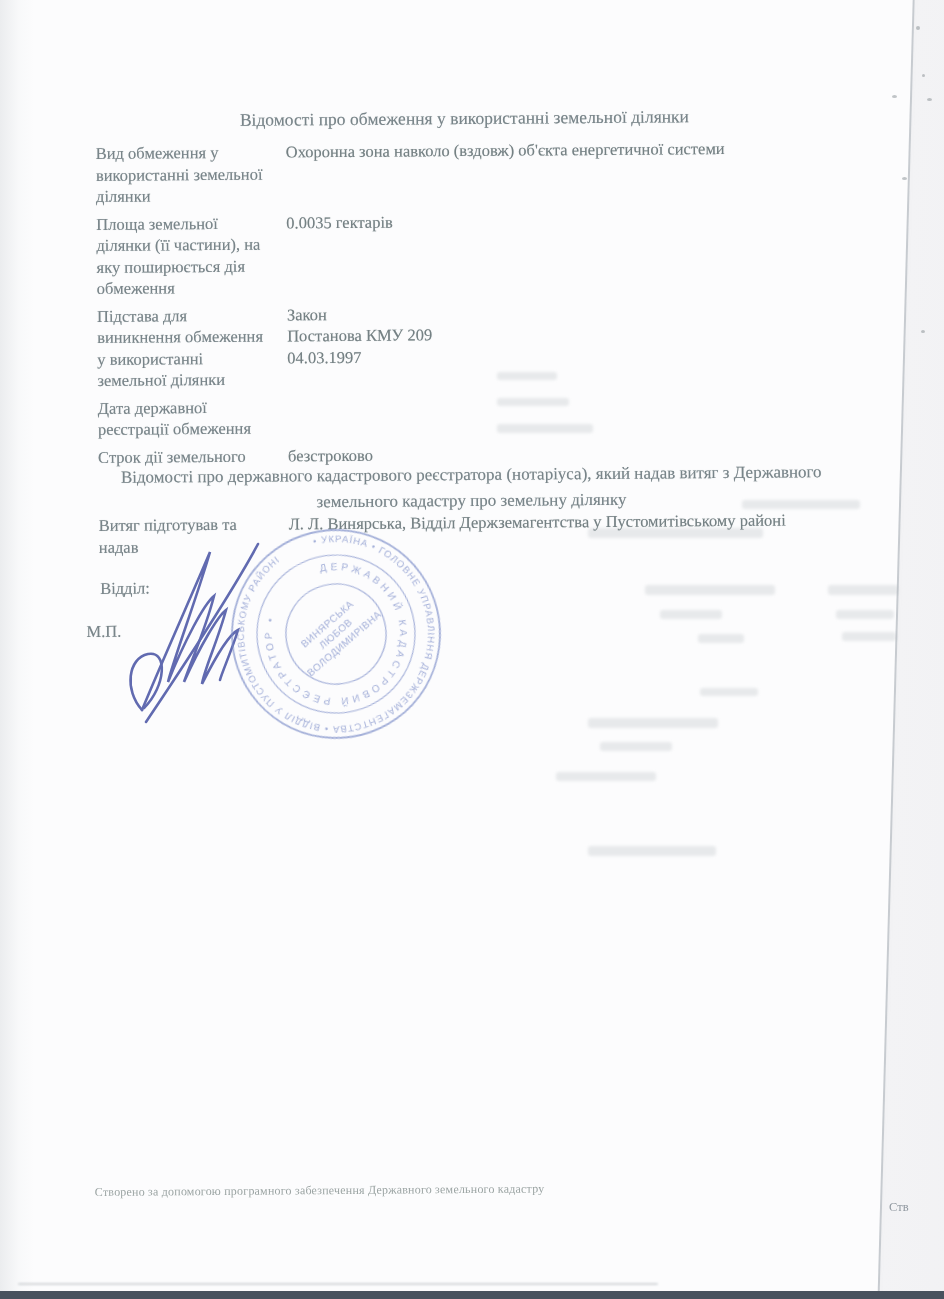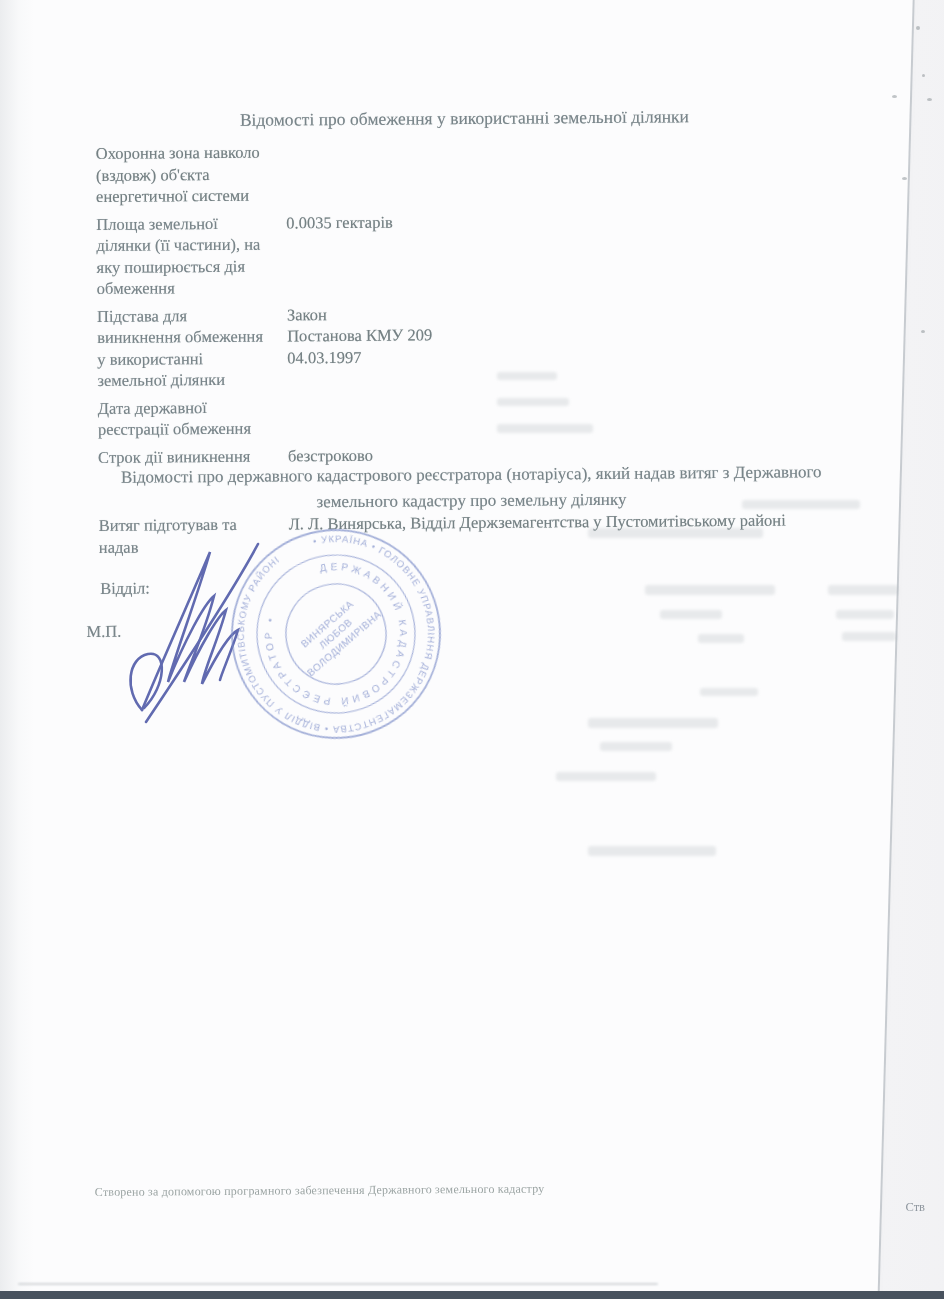--- a/index.html
+++ b/index.html
@@ -51,21 +51,21 @@
     font-size:17px;line-height:26px;
   }
   #sig-label{position:absolute;left:98px;top:576px;font-size:16.5px;}
   #seal-label{position:absolute;left:84px;top:619px;font-size:16.5px;}
   #footer-note{
     position:absolute;left:88px;top:1182px;font-size:12px;color:#9ba4a3;
     letter-spacing:0.2px;
   }
   #page-fragment{
     position:absolute;left:889px;top:1200px;width:36px;overflow:hidden;
-    font-size:12.5px;color:#8f979f;z-index:4;text-align:right;
+    font-size:12.5px;color:#8f979f;z-index:4;
   }
   
   #signature-svg{position:absolute;left:112px;top:538px;z-index:4;}
   #stamp-svg{position:absolute;left:220px;top:518px;z-index:4;transform:rotate(-14deg);}
   
   .smudge{
     position:absolute;z-index:2;background:rgba(148,158,166,0.20);
     filter:blur(1.4px);border-radius:3px;
   }
 </style>
@@ -102,20 +102,23 @@
   <div class="smudge" style="left:600px;top:742px;width:72px;height:9px;"></div>
   <div class="smudge" style="left:556px;top:772px;width:100px;height:9px;"></div>
   <div class="smudge" style="left:588px;top:846px;width:128px;height:10px;"></div>
 
   <div id="doc">
 
     <div id="title1" class="soft">Відомості про обмеження у використанні земельної ділянки</div>
 
     <div id="rows1">
       <div class="row">
+        <div class="lbl soft">Вид обмеження у
+використанні земельної
+ділянки</div>
         <div class="val soft">Охоронна зона навколо (вздовж) об'єкта енергетичної системи</div>
       </div>
       <div class="row">
         <div class="lbl soft">Площа земельної
 ділянки (її частини), на
 яку поширюється дія
 обмеження</div>
         <div class="val soft">0.0035 гектарів</div>
       </div>
       <div class="row">
@@ -126,21 +129,21 @@
         <div class="val soft">Закон
 Постанова КМУ 209
 04.03.1997</div>
       </div>
       <div class="row">
         <div class="lbl soft">Дата державної
 реєстрації обмеження</div>
         <div class="val soft"></div>
       </div>
       <div class="row">
-        <div class="lbl soft">Строк дії виникнення</div>
+        <div class="lbl soft">Строк дії земельного</div>
         <div class="val soft">безстроково</div>
       </div>
     </div>
 
     <div id="title2" class="soft">Відомості про державного кадастрового реєстратора (нотаріуса), який надав витяг з Державного земельного кадастру про земельну ділянку</div>
 
     <div id="rows2">
       <div class="row">
         <div class="lbl soft">Витяг підготував та
 надав</div>

